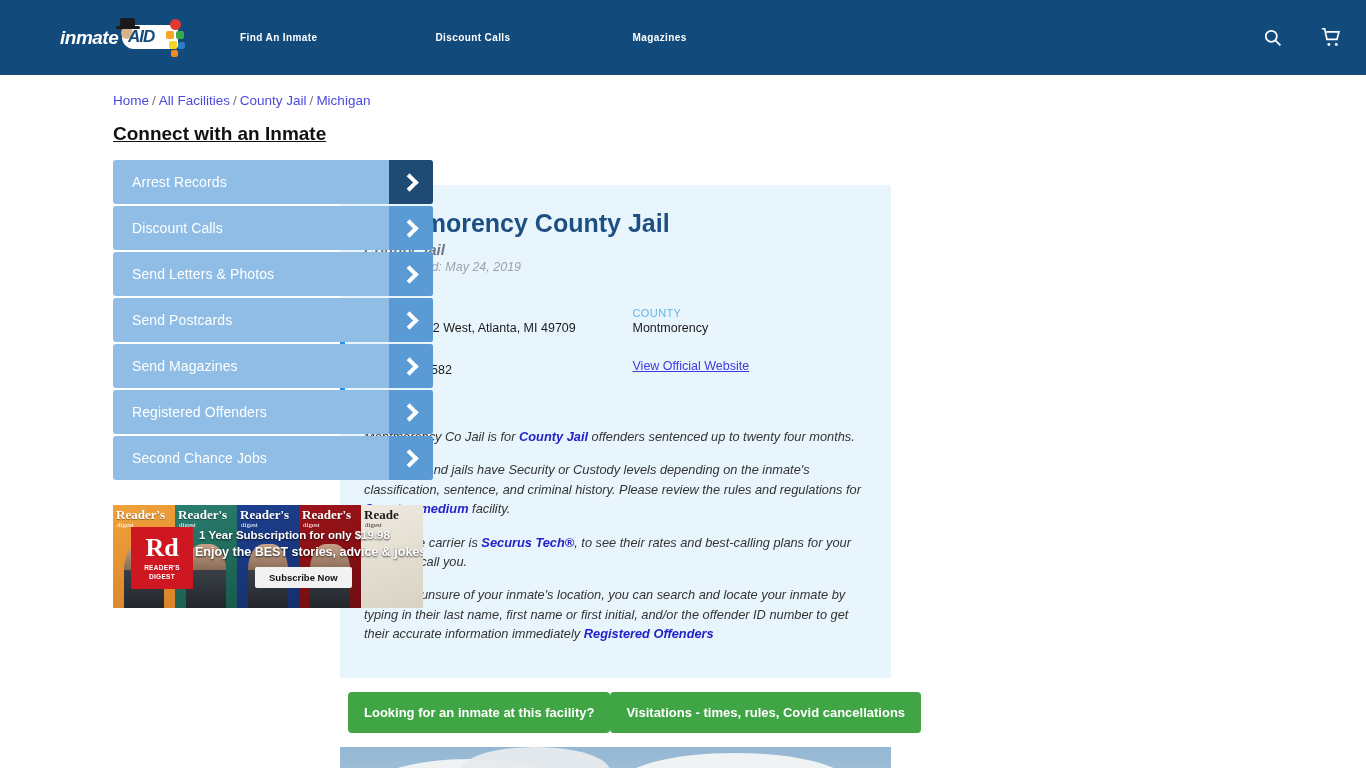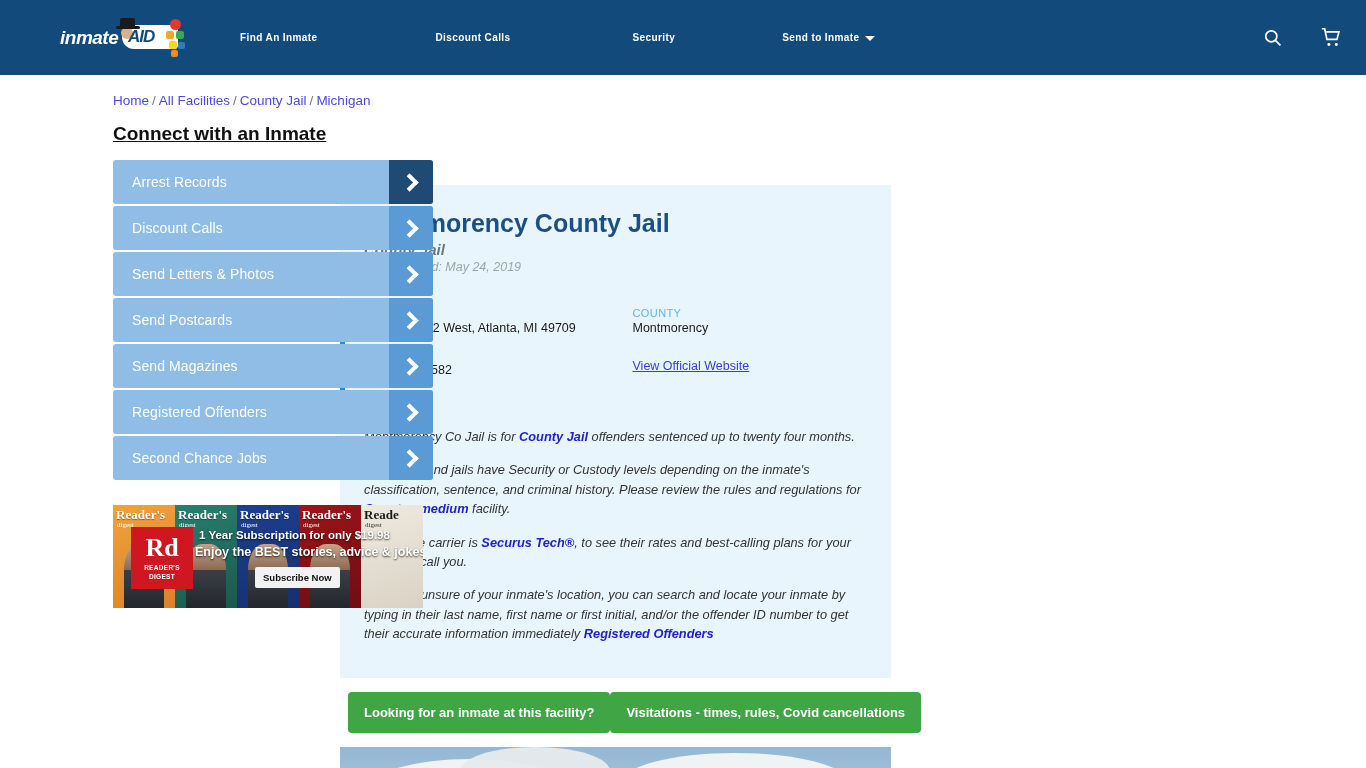--- a/index.html
+++ b/index.html
@@ -273,21 +273,21 @@
   .ad-line2 {
     position: absolute; left: 82px; top: 40px; z-index: 6;
     color: #ffffff; font-size: 12.5px; font-weight: bold;
     text-shadow: 0 1px 2px rgba(0,0,0,.75);
     white-space: nowrap;
   }
   .ad-cta {
     position: absolute; left: 142px; top: 62px; z-index: 6;
     background: #f2f2f2; color: #111111;
     font-size: 9.5px; font-weight: bold;
-    padding: 5px 8px; border-radius: 2px;
+    padding: 5px 14px; border-radius: 2px;
     white-space: nowrap; cursor: pointer;
   }
 
   
   .right-col {
     flex: 1 1 auto;
     padding-top: 110px;
     padding-left: 0px;
   }
   .panel {
@@ -415,24 +415,21 @@
         <span class="chip g1"></span>
       <span class="chip y1"></span>
         <span class="chip b1"></span>
         <span class="chip o2"></span>
     </span>
   </div>
 
   <div class="navlinks">
     <a class="navlink nav-gap-1">Find An Inmate</a>
     <a class="navlink nav-gap-3">Discount Calls</a>
-    <a class="navlink nav-gap-4">Security</a>
-    <a class="navlink">
-      <span>Send to Inmate</span><span class="caret"></span>
-    </a>
+    <a class="navlink nav-gap-4">Magazines</a>
   </div>
 
   <div class="nav-icons">
     <div class="icon-btn">
       <svg width="19" height="19" viewBox="0 0 24 24" fill="none" stroke="#ffffff" stroke-width="2.2">
         <circle cx="10.5" cy="10.5" r="7"></circle>
           <line x1="15.6" y1="15.6" x2="22" y2="22"></line>
       </svg>
     </div>
     <div class="icon-btn">

